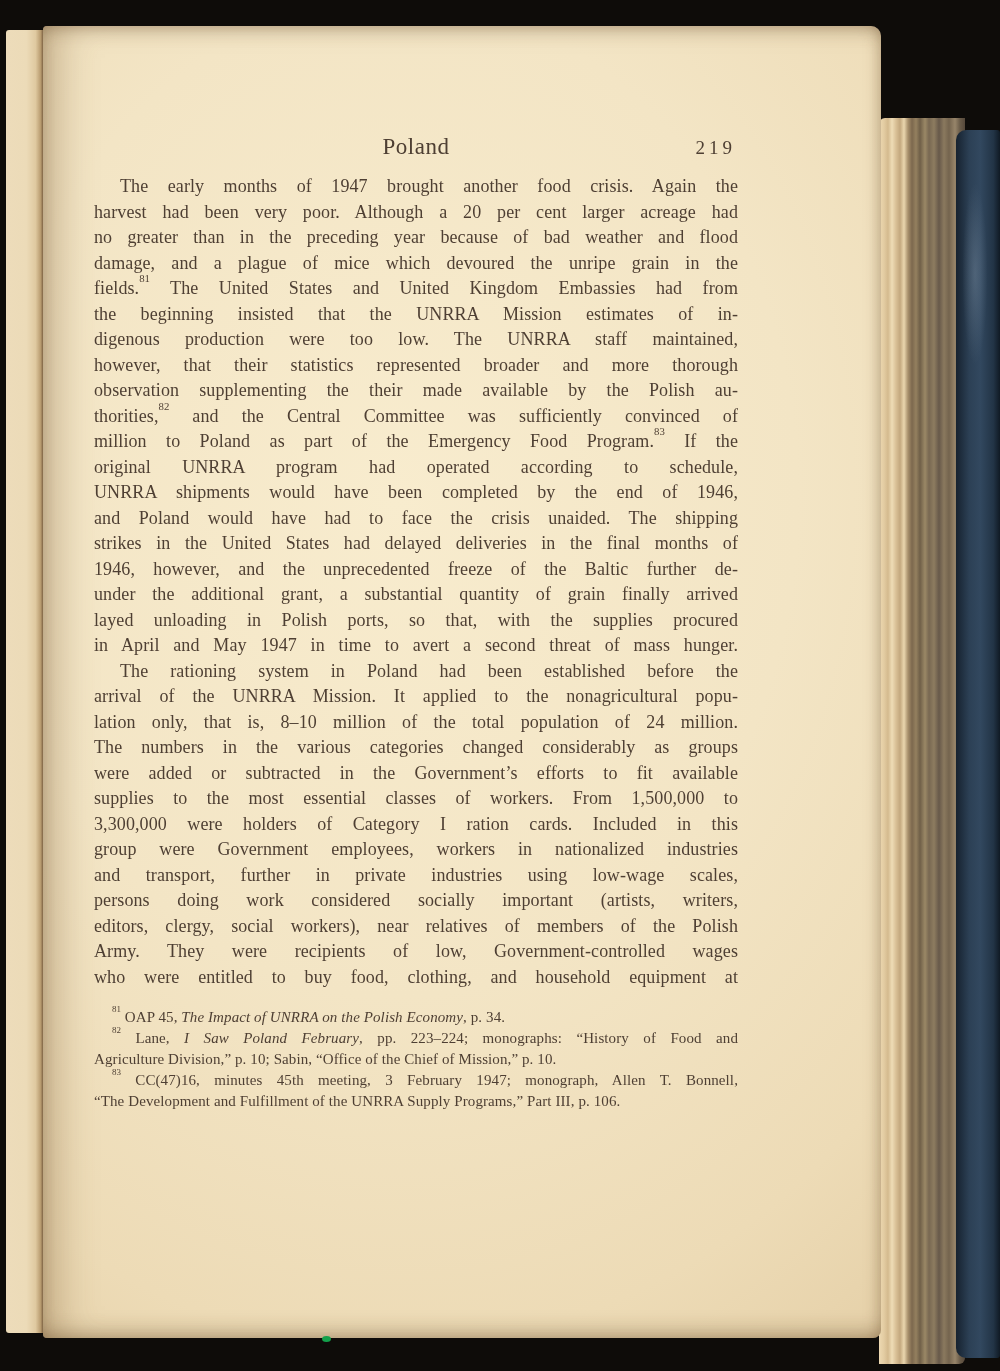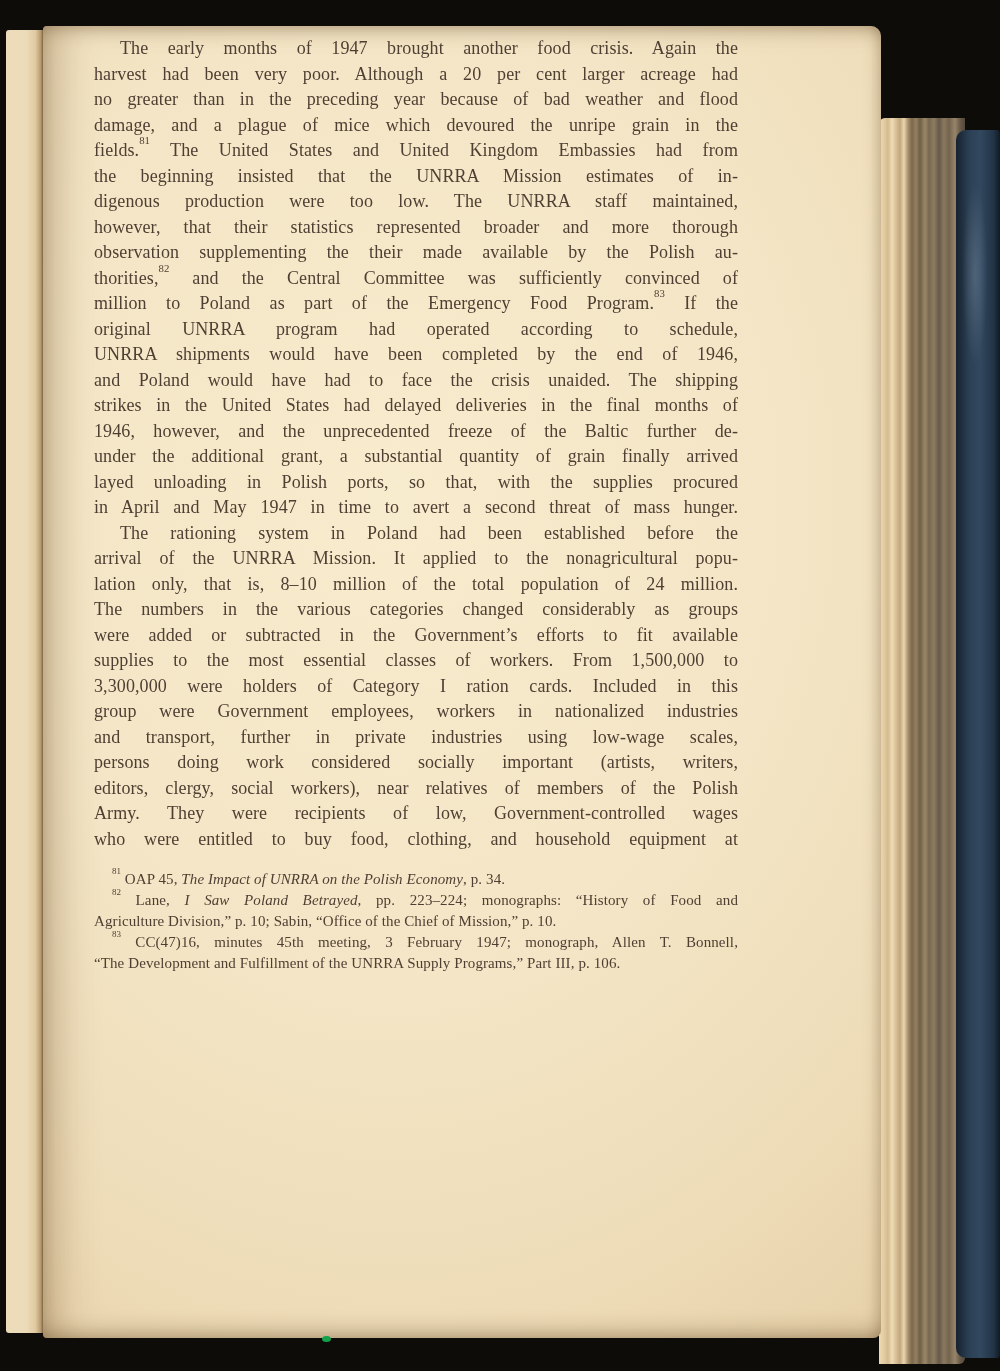--- a/index.html
+++ b/index.html
@@ -82,20 +82,24 @@
 </head>
 <body>
 
 <div class="scene">
   <div class="facing-page"></div>
   <div class="page-stack"></div>
   <div class="book-cover"></div>
 
   <div class="main-page">
     <div class="content">
+      <div class="page-header">
+        <span class="chapter-title">Poland</span>
+        <span class="page-number">219</span>
+      </div>
       <div class="body-text">
           <div class="paragraph">
             <div class="line indent">The early months of 1947 brought another food crisis. Again the</div>
             <div class="line">harvest had been very poor. Although a 20 per cent larger acreage had</div>
             <div class="line">no greater than in the preceding year because of bad weather and flood</div>
             <div class="line">damage, and a plague of mice which devoured the unripe grain in the</div>
             <div class="line">fields.<sup>81</sup> The United States and United Kingdom Embassies had from</div>
             <div class="line">the beginning insisted that the UNRRA Mission estimates of in-</div>
             <div class="line">digenous production were too low. The UNRRA staff maintained,</div>
             <div class="line">however, that their statistics represented broader and more thorough</div>
@@ -125,21 +129,21 @@
             <div class="line">editors, clergy, social workers), near relatives of members of the Polish</div>
             <div class="line">Army. They were recipients of low, Government-controlled wages</div>
             <div class="line">who were entitled to buy food, clothing, and household equipment at</div>
           </div>
         </div>
       <div class="footnotes">
           <div class="footnote">
             <div class="line indent"><sup>81</sup> OAP 45, <em>The Impact of UNRRA on the Polish Economy</em>, p. 34.</div>
           </div>
           <div class="footnote">
-            <div class="line indent"><sup>82</sup> Lane, <em>I Saw Poland Betrayed</em>, pp. 223–224; monographs: “History of Food and</div>
+            <div class="line indent"><sup>82</sup> Lane, <em>I Saw Poland February</em>, pp. 223–224; monographs: “History of Food and</div>
             <div class="line">Agriculture Division,” p. 10; Sabin, “Office of the Chief of Mission,” p. 10.</div>
           </div>
           <div class="footnote">
             <div class="line indent"><sup>83</sup> CC(47)16, minutes 45th meeting, 3 February 1947; monograph, Allen T. Bonnell,</div>
             <div class="line">“The Development and Fulfillment of the UNRRA Supply Programs,” Part III, p. 106.</div>
           </div>
         </div>
     </div>
   </div>
 

